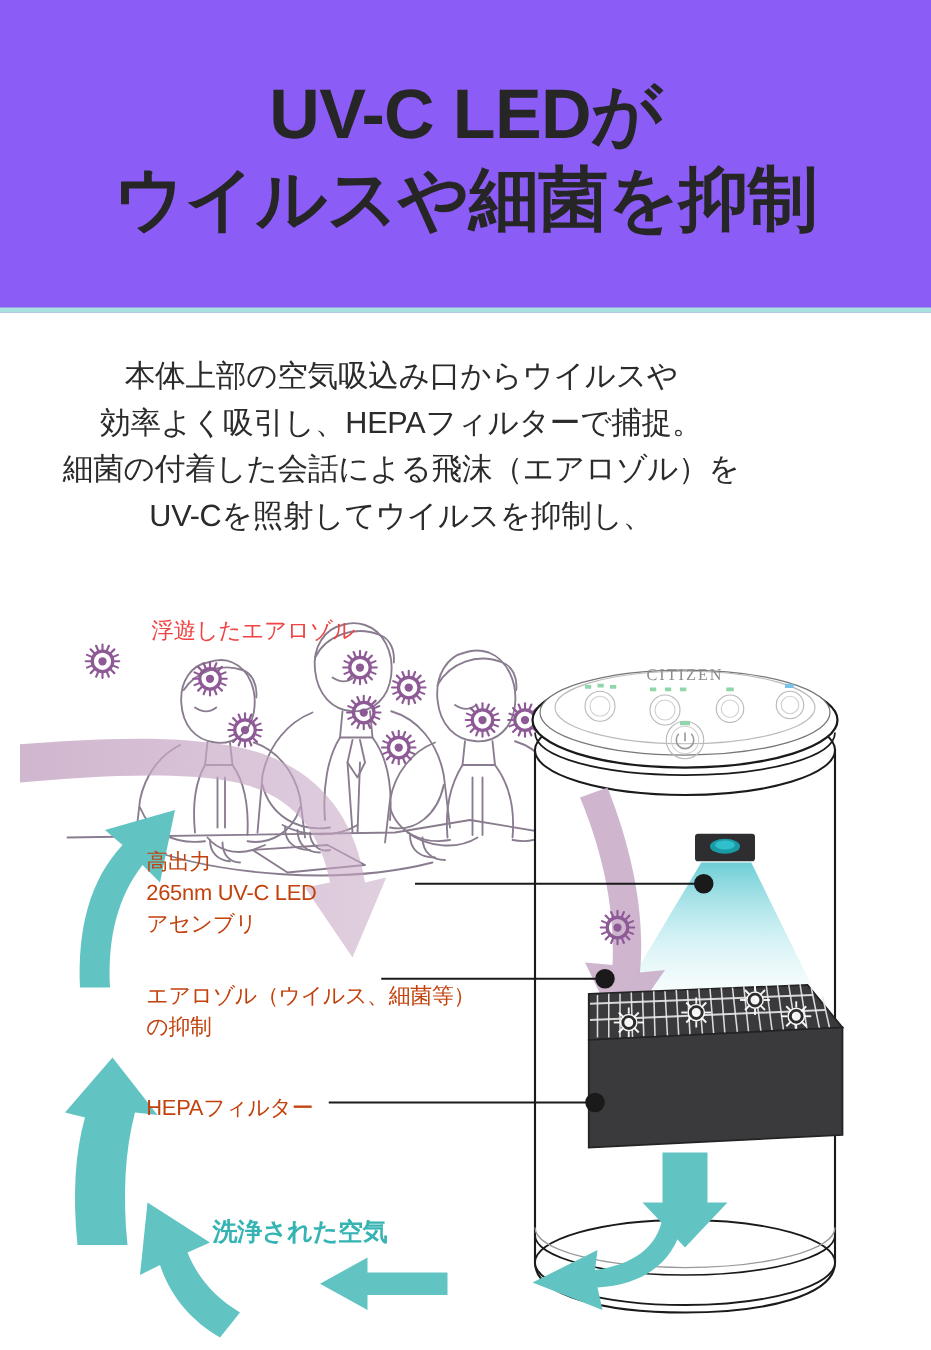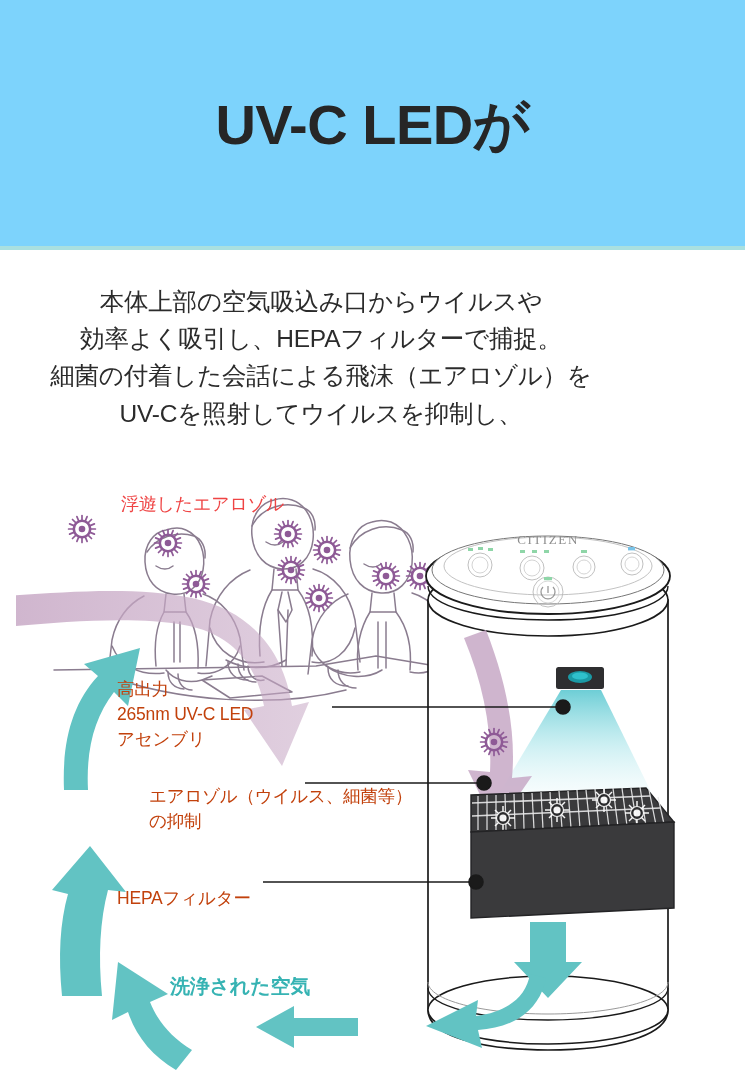--- a/index.html
+++ b/index.html
@@ -5,21 +5,21 @@
   html,body{margin:0;padding:0;}
   body{
     width:745px;height:1080px;overflow:hidden;position:relative;
     background:#ffffff;
     font-family:"Liberation Sans","DejaVu Sans",sans-serif;
     color:#2b2b2b;
   }
   
   .header{
     position:absolute;left:0;top:0;width:745px;height:250px;
-    background:#7dd3fc;
+    background:#8b5cf6;
     display:flex;flex-direction:column;align-items:center;justify-content:center;
     box-sizing:border-box;
   }
   .header .rule{position:absolute;left:0;bottom:0;width:100%;height:4px;background:#a9e0e0;}
   .header h1{
     margin:0;font-size:56px;line-height:1.22;font-weight:700;
     letter-spacing:-0.5px;color:#262626;text-align:center;
   }
   .header h1 .l2{display:block;white-space:nowrap;}
   
@@ -29,30 +29,31 @@
     letter-spacing:-0.2px;
   }
   .lede span{display:block;white-space:nowrap;}
   
   .stage{position:absolute;left:16px;top:470px;width:745px;height:610px;}
   .stage svg{display:block;}
   
   .label{position:absolute;font-size:17.5px;line-height:1.42;color:#c2410c;letter-spacing:-0.2px;white-space:nowrap;}
   .label-aerosol-float{left:121px;top:492px;color:#ef4444;font-size:18px;}
   .label-led{left:117px;top:677px;}
-  .label-aero{left:117px;top:784px;margin-left:32px;}
-  .label-hepa{left:117px;top:874px;margin-top:12px;}
+  .label-aero{left:117px;top:784px;}
+  .label-hepa{left:117px;top:874px;}
   .label-clean{left:170px;top:972px;color:#36b3b3;font-size:20px;font-weight:600;}
 </style>
 </head>
 <body>
 
 <div class="header">
   <h1>
     <span class="l1">UV-C LEDが</span>
+    <span class="l2">ウイルスや細菌を抑制</span>
   </h1>
   <div class="rule"></div>
 </div>
 
 <div class="lede">
   <span>本体上部の空気吸込み口からウイルスや</span>
   <span>効率よく吸引し、HEPAフィルターで捕捉。</span>
   <span>細菌の付着した会話による飛沫（エアロゾル）を</span>
   <span>UV-Cを照射してウイルスを抑制し、</span>
 </div>

